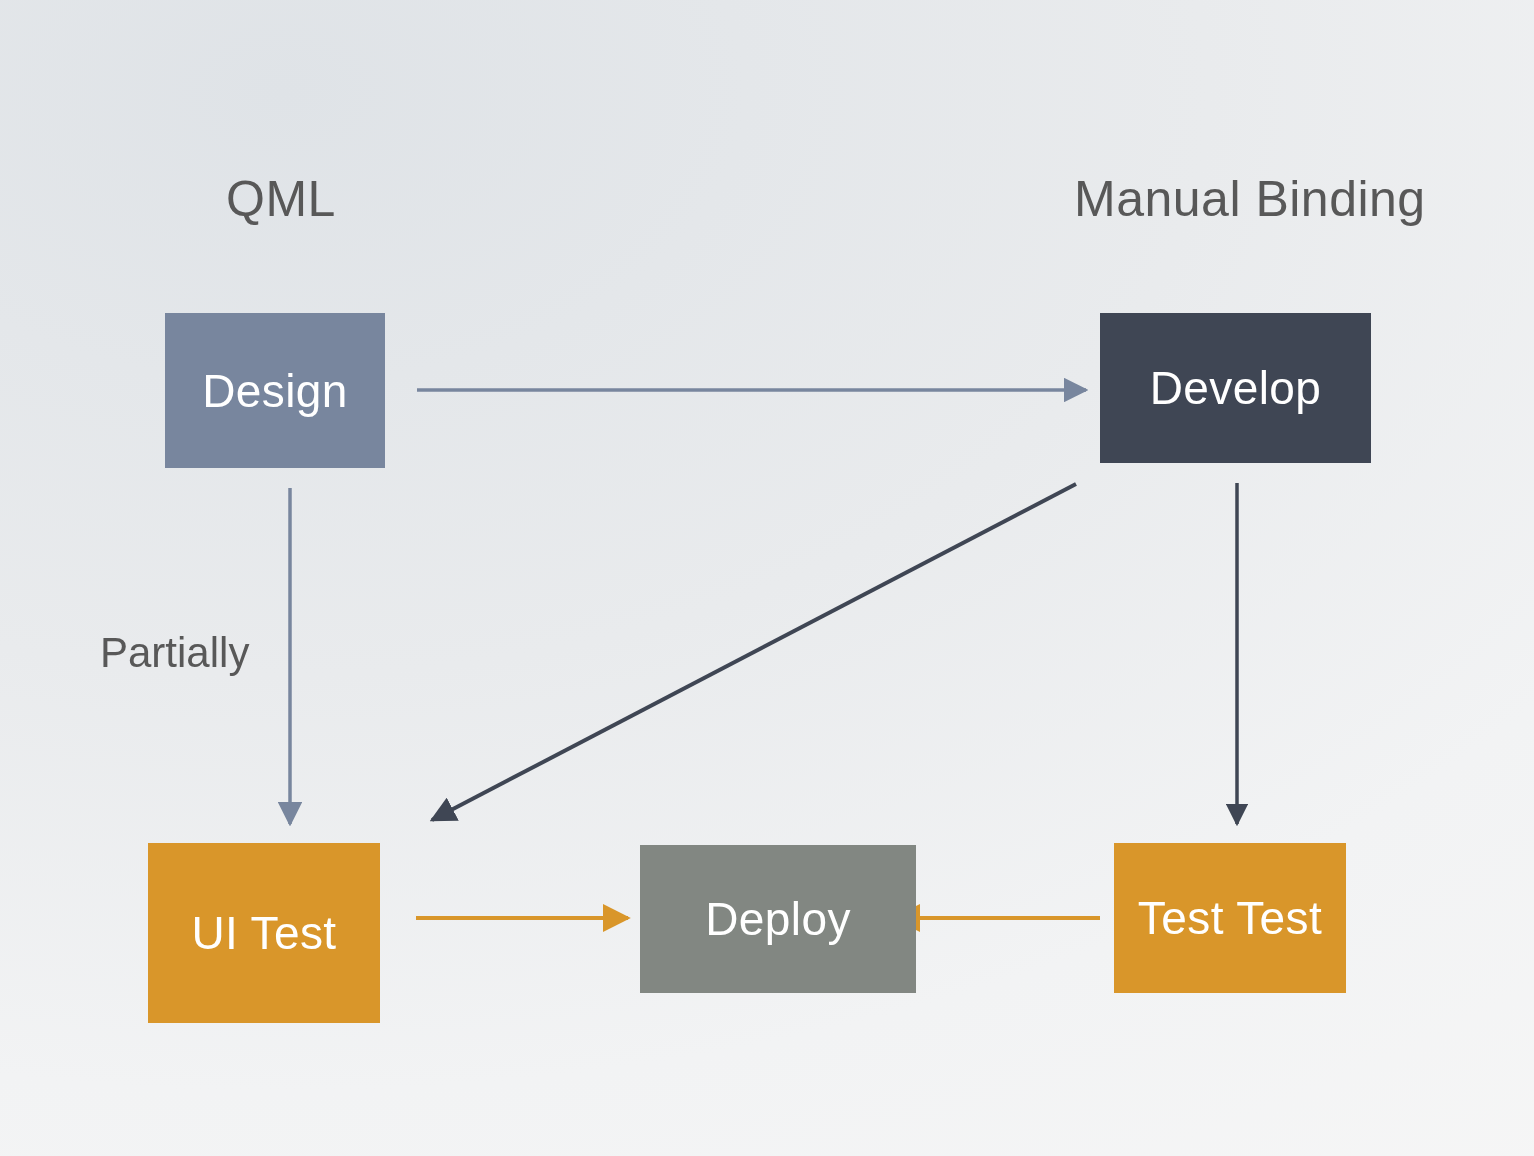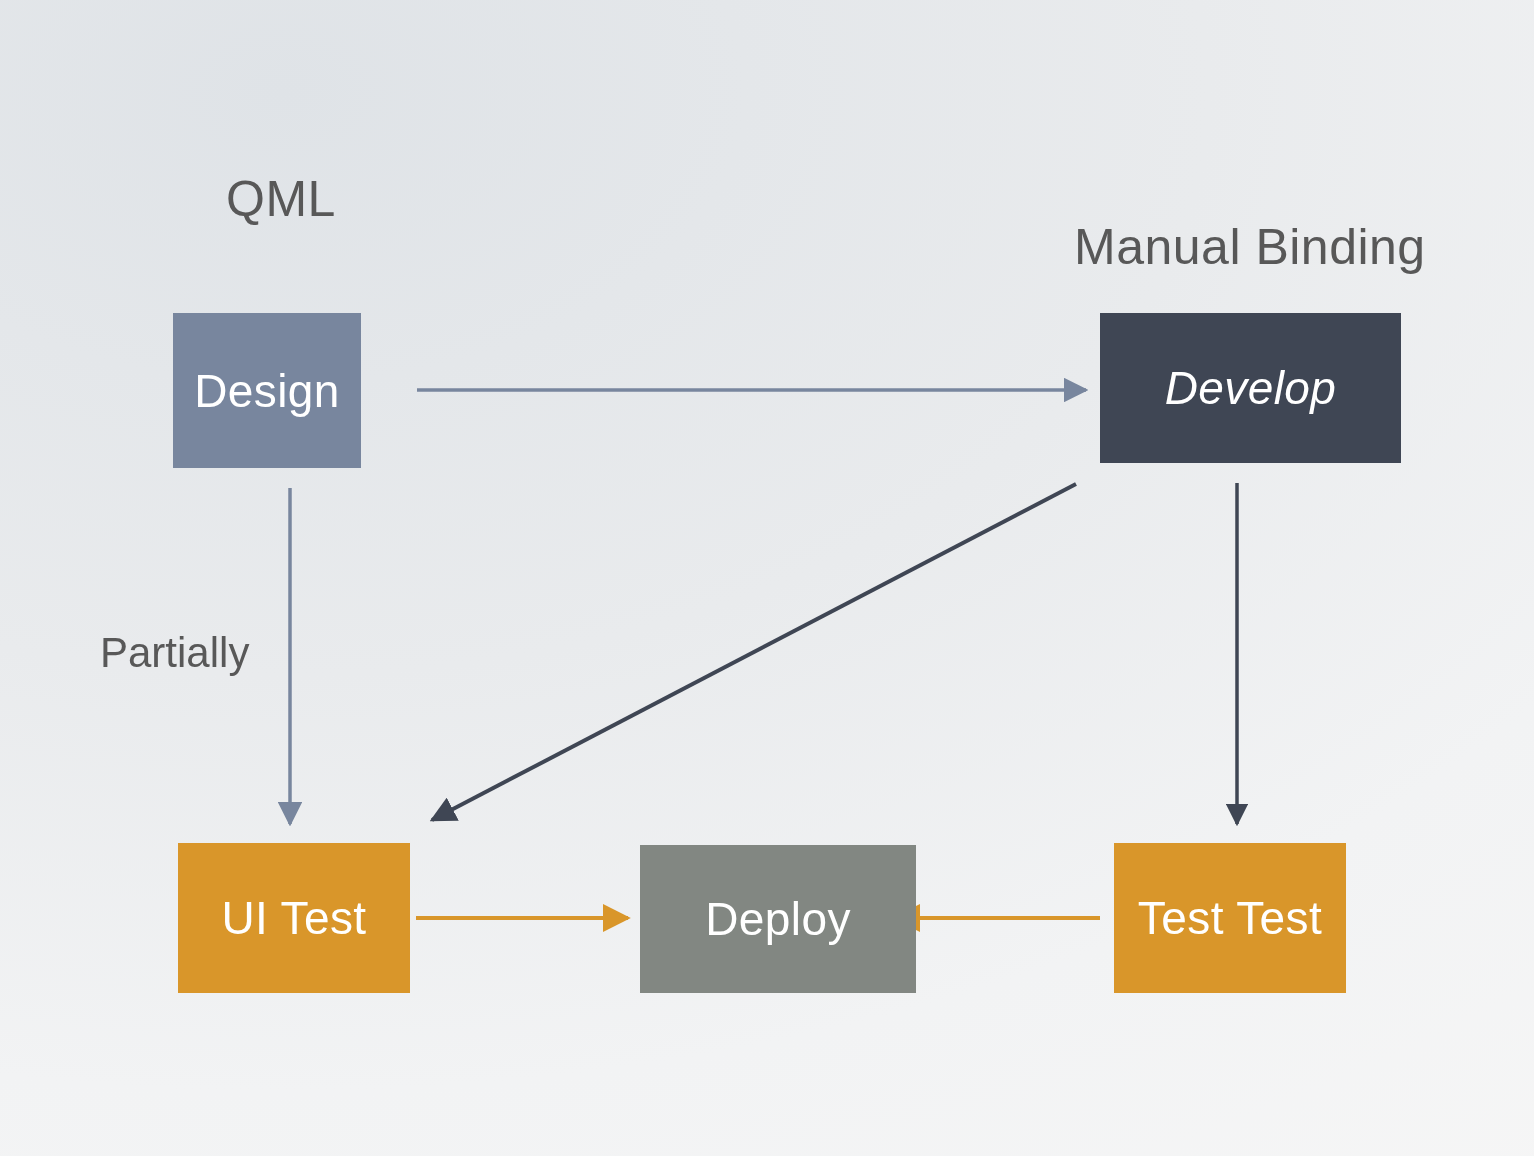--- a/index.html
+++ b/index.html
@@ -27,40 +27,40 @@
     position: absolute;
     font-family: "Liberation Sans", sans-serif;
     font-weight: 300;
     font-size: 50px;
     letter-spacing: 0.5px;
     color: #585858;
     white-space: nowrap;
     line-height: 1;
   }
   #title-qml   { left: 226px; top: 174px; }
-  #title-manual{ left: 1074px; top: 174px; margin-top: 48px; }
+  #title-manual{ left: 1074px; top: 174px; }
 
   
   .node {
     position: absolute;
     display: flex;
     align-items: center;
     justify-content: center;
     color: #ffffff;
     font-family: "Liberation Sans", sans-serif;
     font-weight: 300;
     font-size: 46px;
     letter-spacing: 0.4px;
     white-space: nowrap;
     box-sizing: border-box;
   }
 
-  #node-design   { left: 165px;  top: 313px; width: 188px; height: 155px; background: #78869e; margin-left: 8px; }
-  #node-develop  { left: 1100px; top: 313px; width: 301px; height: 150px; background: #3f4654; font-style: italic; }
-  #node-uitest   { left: 178px;  top: 843px; width: 232px; height: 150px; background: #d9962a; }
+  #node-design   { left: 165px;  top: 313px; width: 220px; height: 155px; background: #78869e; }
+  #node-develop  { left: 1100px; top: 313px; width: 271px; height: 150px; background: #3f4654; }
+  #node-uitest   { left: 148px;  top: 843px; width: 232px; height: 180px; background: #d9962a; }
   #node-deploy   { left: 640px;  top: 845px; width: 276px; height: 148px; background: #828782; }
   #node-unittest { left: 1114px; top: 843px; width: 232px; height: 150px; background: #d9962a; }
 
   
   .edge-label {
     position: absolute;
     font-family: "Liberation Sans", sans-serif;
     font-weight: 300;
     font-size: 42px;
     color: #585858;

